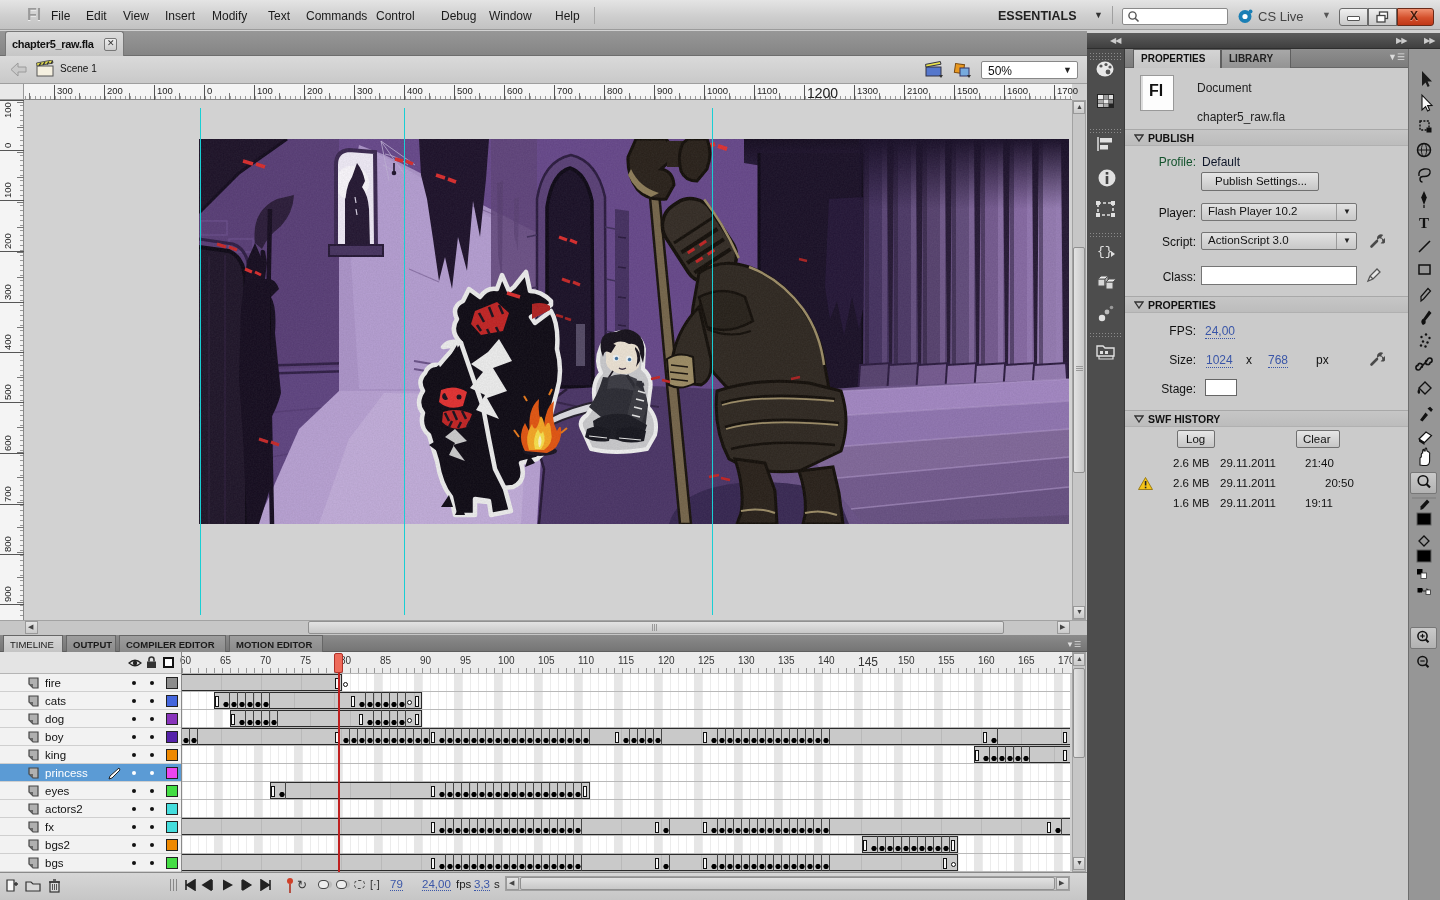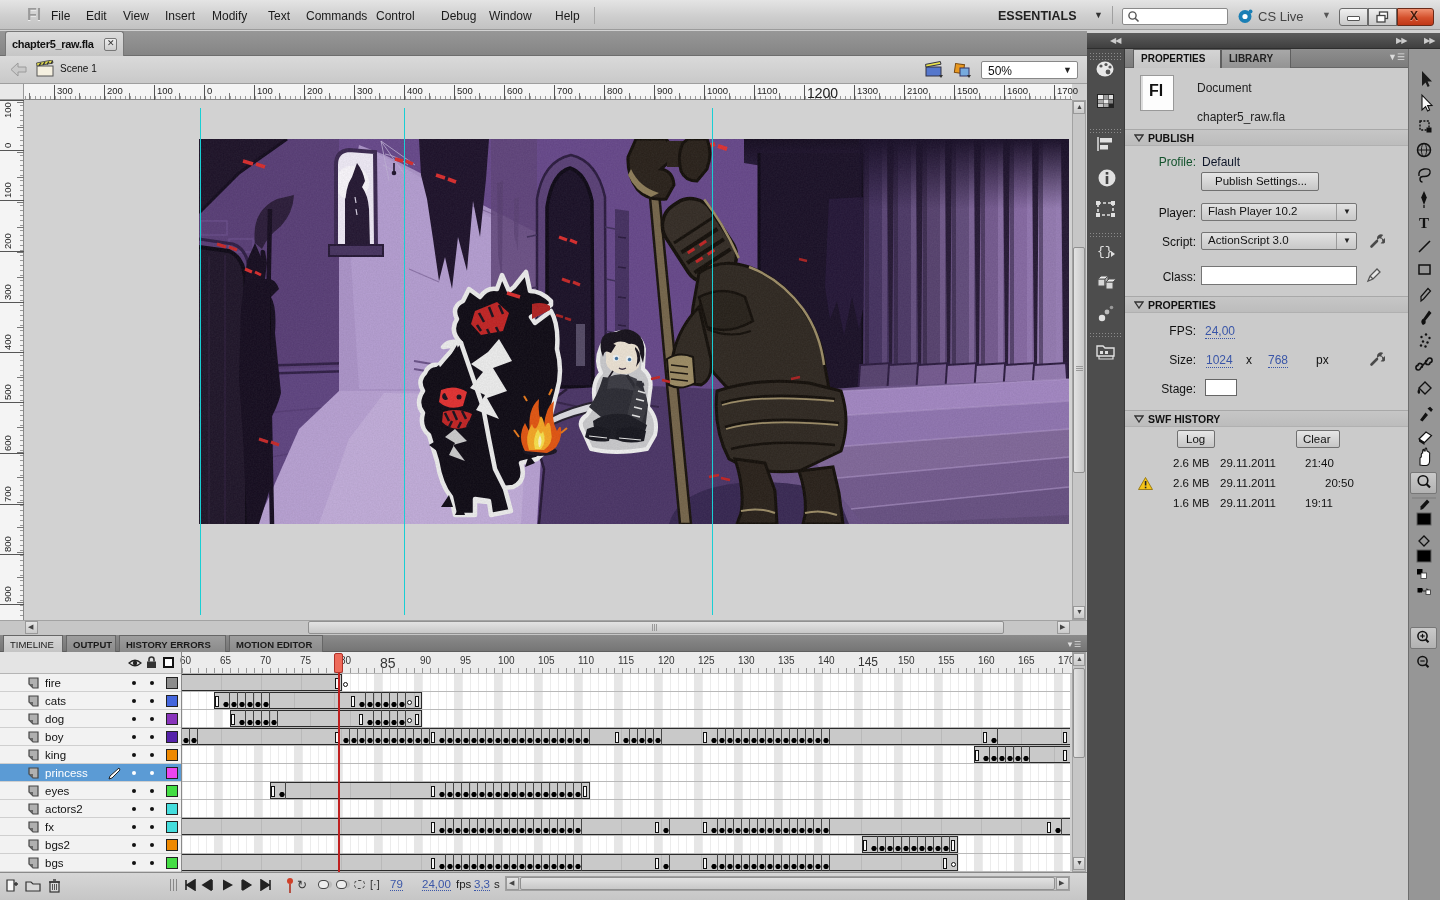--- a/index.html
+++ b/index.html
@@ -437,41 +437,41 @@
 <div class="txt" style="left:1060px;top:623px;font-size:7px;color:#444;">▶</div>
 <div class="ab" style="left:308px;top:621px;width:696px;height:13px;background:linear-gradient(#e2e2e2,#c8c8c8);border:1px solid #909090;border-radius:2px;"></div>
 <div class="ab" style="left:652px;top:624px;width:1px;height:7px;background:#999;box-shadow:2px 0 0 #999,4px 0 0 #999;"></div>
 <div class="ab" style="left:0;top:635px;width:1087px;height:265px;background:#cfcfcf;"></div>
 <div class="ab" style="left:0;top:635px;width:1087px;height:17px;background:linear-gradient(#8b8b8b,#757575);border-bottom:1px solid #5e5e5e;"></div>
 <div class="ab" style="left:3px;top:635px;width:60px;height:17px;background:linear-gradient(#d6d6d6,#c4c4c4);border:1px solid #666;border-bottom:none;"></div>
 <div class="txt" style="left:10px;top:639px;font-size:9.5px;font-weight:normal;color:#1a1a1a;">TIMELINE</div>
 <div class="ab" style="left:66px;top:635px;width:50px;height:17px;background:linear-gradient(#9e9e9e,#8a8a8a);border:1px solid #666;border-bottom:none;"></div>
 <div class="txt" style="left:73px;top:639px;font-size:9.5px;font-weight:bold;color:#1a1a1a;">OUTPUT</div>
 <div class="ab" style="left:119px;top:635px;width:107px;height:17px;background:linear-gradient(#9e9e9e,#8a8a8a);border:1px solid #666;border-bottom:none;"></div>
-<div class="txt" style="left:126px;top:639px;font-size:9.5px;font-weight:bold;color:#1a1a1a;">HISTORY ERRORS</div>
+<div class="txt" style="left:126px;top:639px;font-size:9.5px;font-weight:bold;color:#1a1a1a;">COMPILER EDITOR</div>
 <div class="ab" style="left:229px;top:635px;width:94px;height:17px;background:linear-gradient(#9e9e9e,#8a8a8a);border:1px solid #666;border-bottom:none;"></div>
 <div class="txt" style="left:236px;top:639px;font-size:9.5px;font-weight:bold;color:#1a1a1a;">MOTION EDITOR</div>
 <div class="txt" style="left:1066px;top:640px;font-size:8px;color:#ddd;">▼☰</div>
 <div class="ab" style="left:0;top:652px;width:181px;height:22px;background:#e4e4e4;border-bottom:1px solid #b5b5b5;"></div>
 <div class="ab" style="left:181px;top:652px;width:891px;height:22px;background:#ececec;border-bottom:1px solid #b5b5b5;"></div>
 <svg class="ab" style="left:128px;top:657px" width="14" height="12" viewBox="0 0 14 12">
     <path d="M1 6 Q7 0.5 13 6 Q7 11.5 1 6 Z" fill="none" stroke="#222" stroke-width="1.2"></path>
     <circle cx="7" cy="6" r="2.2" fill="#222"></circle>
   </svg>
 <svg class="ab" style="left:146px;top:656px" width="11" height="13" viewBox="0 0 11 13">
     <rect x="1" y="5.5" width="9" height="6.5" fill="#333"></rect>
     <path d="M3 5.5 V3.5 Q3 1 5.5 1 Q8 1 8 3.5 V5.5" fill="none" stroke="#333" stroke-width="1.6"></path>
   </svg>
 <div class="ab" style="left:163px;top:657px;width:11px;height:11px;border:2px solid #111;background:#fff;"></div>
 <div class="txt" style="left:180px;top:655px;font-size:10px;color:#333;">60</div>
 <div class="txt" style="left:220px;top:655px;font-size:10px;color:#333;">65</div>
 <div class="txt" style="left:260px;top:655px;font-size:10px;color:#333;">70</div>
 <div class="txt" style="left:300px;top:655px;font-size:10px;color:#333;">75</div>
 <div class="txt" style="left:340px;top:655px;font-size:10px;color:#333;">80</div>
-<div class="txt" style="left:380px;top:655px;font-size:14px;color:#333;">85</div>
+<div class="txt" style="left:380px;top:655px;font-size:10px;color:#333;">85</div>
 <div class="txt" style="left:420px;top:655px;font-size:10px;color:#333;">90</div>
 <div class="txt" style="left:460px;top:655px;font-size:10px;color:#333;">95</div>
 <div class="txt" style="left:498px;top:655px;font-size:10px;color:#333;">100</div>
 <div class="txt" style="left:538px;top:655px;font-size:10px;color:#333;">105</div>
 <div class="txt" style="left:578px;top:655px;font-size:10px;color:#333;">110</div>
 <div class="txt" style="left:618px;top:655px;font-size:10px;color:#333;">115</div>
 <div class="txt" style="left:658px;top:655px;font-size:10px;color:#333;">120</div>
 <div class="txt" style="left:698px;top:655px;font-size:10px;color:#333;">125</div>
 <div class="txt" style="left:738px;top:655px;font-size:10px;color:#333;">130</div>
 <div class="txt" style="left:778px;top:655px;font-size:10px;color:#333;">135</div>

